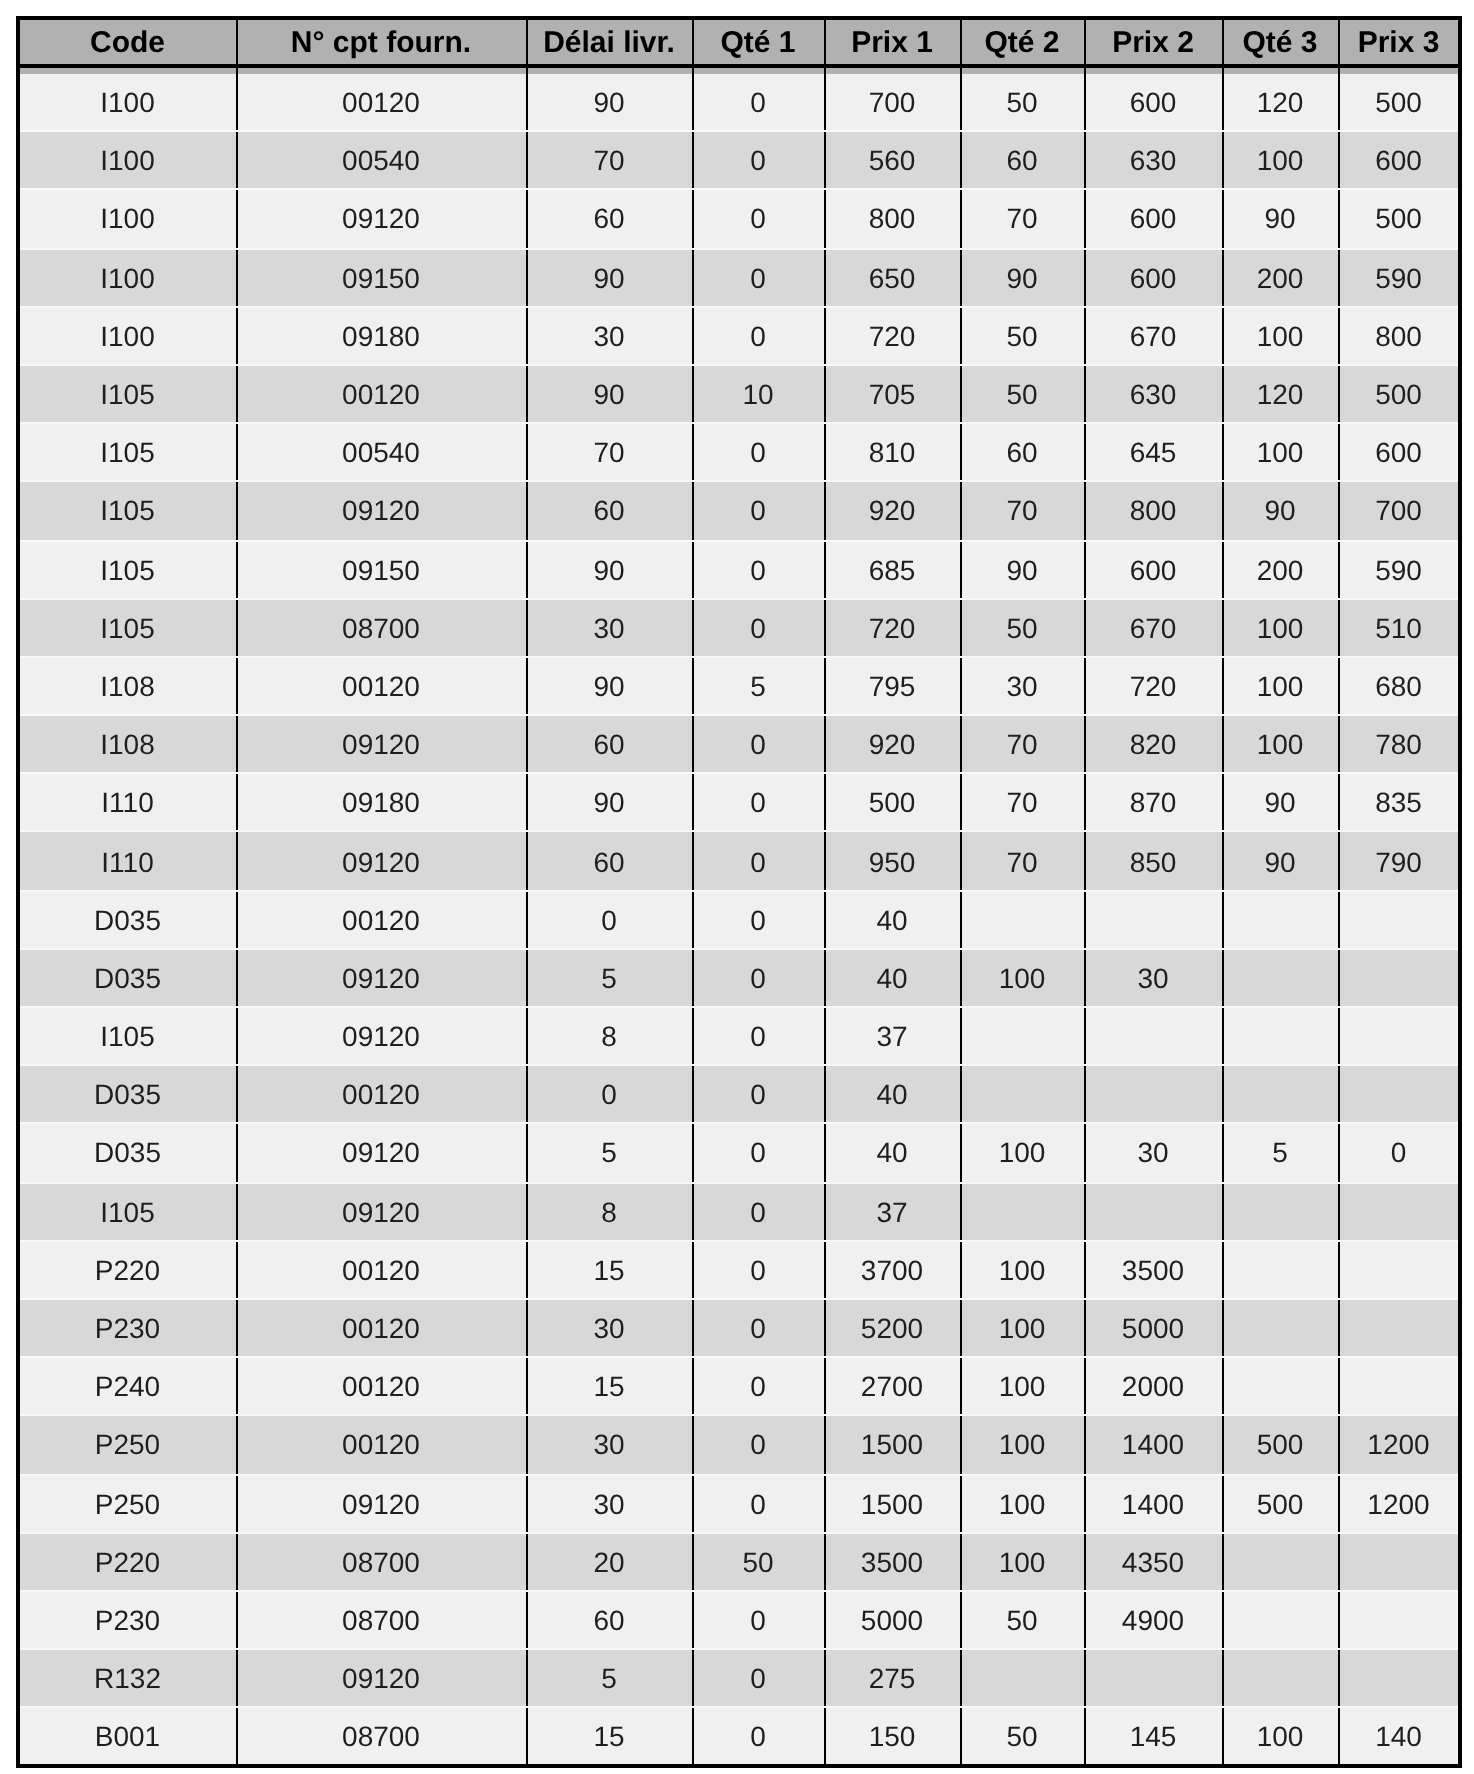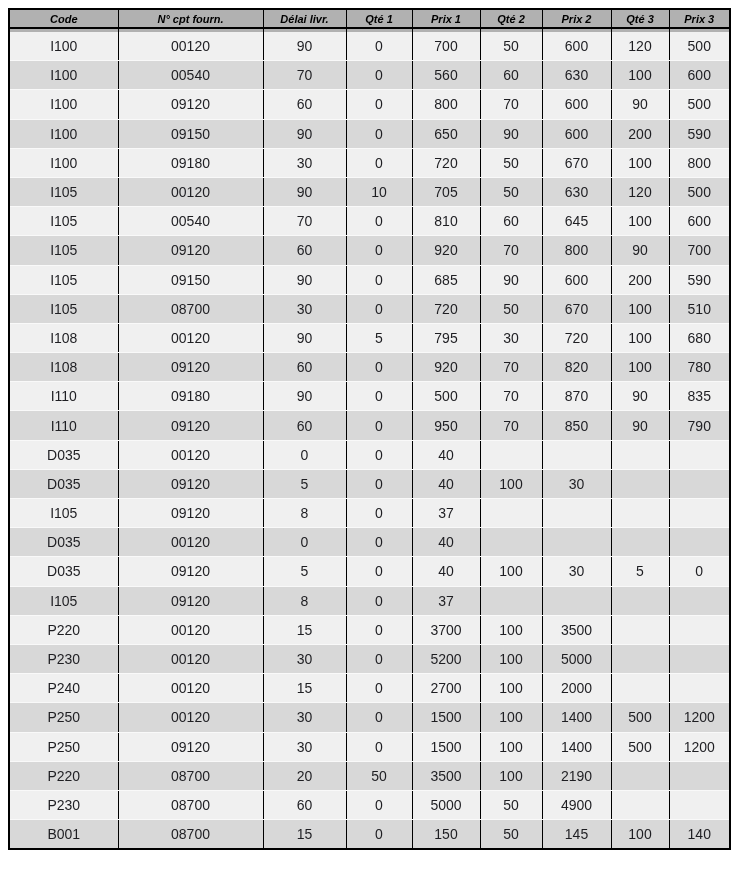--- a/index.html
+++ b/index.html
@@ -36,22 +36,21 @@
     border-right: 1px solid #000000;
     text-align: center;
     vertical-align: middle;
     overflow: hidden;
     white-space: nowrap;
   }
   thead th {
     background: #b1b1b1;
     padding: 0;
     font-weight: bold;
-    font-style: italic;
-    font-size: 11px;
+    font-size: 15px;
     color: #000000;
     margin-top: 44px;
   }
   thead .th-inner {
     display: block;
     border-bottom: 2px solid #000000;
     padding: 3px 0 2px 0;
     margin-bottom: 3px;
   }
   tbody td {
@@ -387,32 +386,43 @@
           <td>500</td>
           <td>1200</td>
         </tr>
         <tr>
           <td>P220</td>
           <td>08700</td>
           <td>20</td>
           <td>50</td>
           <td>3500</td>
           <td>100</td>
-          <td>2190</td>
+          <td>4350</td>
           <td></td>
           <td></td>
         </tr>
         <tr>
           <td>P230</td>
           <td>08700</td>
           <td>60</td>
           <td>0</td>
           <td>5000</td>
           <td>50</td>
           <td>4900</td>
+          <td></td>
+          <td></td>
+        </tr>
+        <tr>
+          <td>R132</td>
+          <td>09120</td>
+          <td>5</td>
+          <td>0</td>
+          <td>275</td>
+          <td></td>
+          <td></td>
           <td></td>
           <td></td>
         </tr>
         <tr>
           <td>B001</td>
           <td>08700</td>
           <td>15</td>
           <td>0</td>
           <td>150</td>
           <td>50</td>

